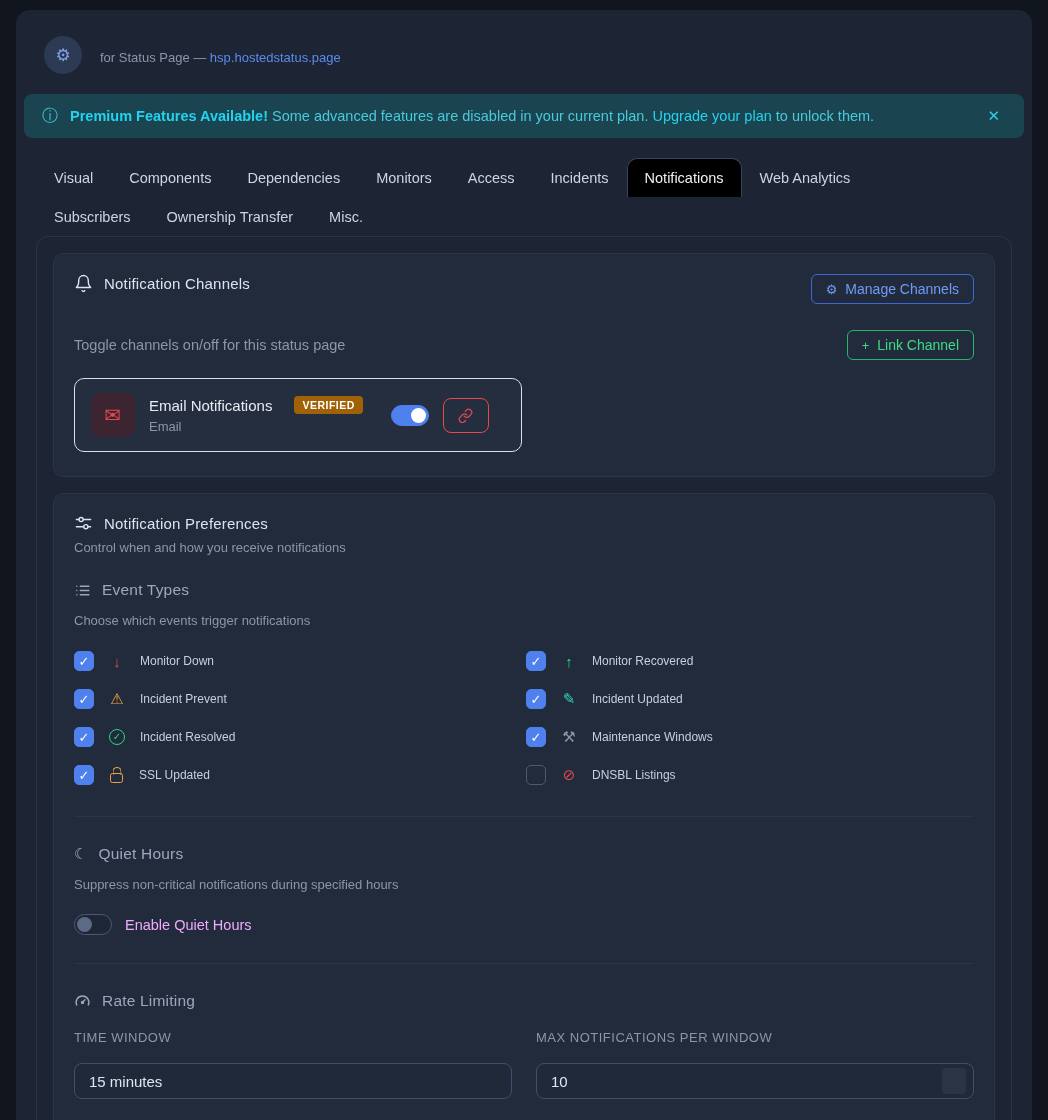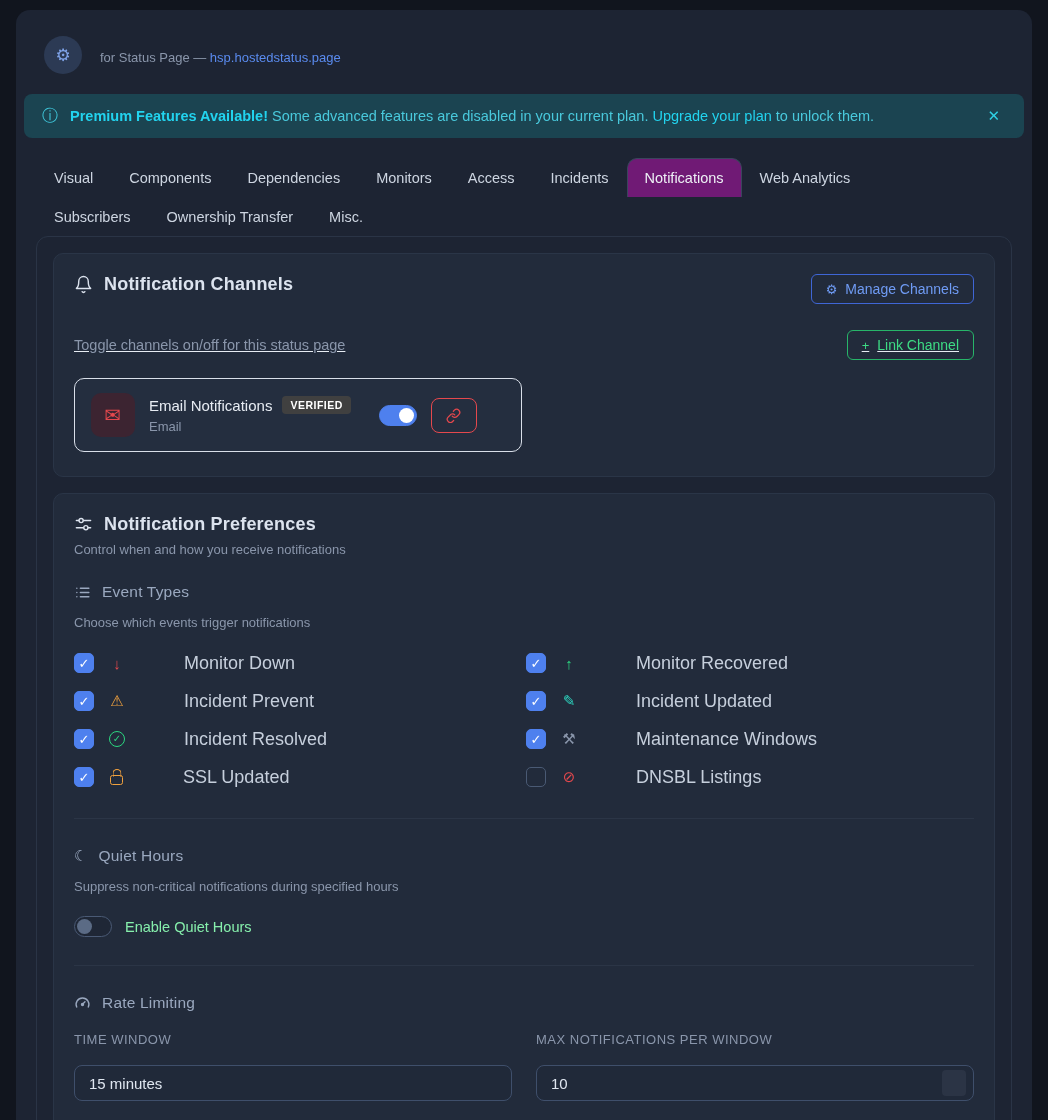--- a/index.html
+++ b/index.html
@@ -45,65 +45,65 @@
   .banner .spacer { flex:1; }
   .banner .close { color:#2fd0e4; font-size:15px; font-weight:700; cursor:pointer; padding:4px; }
 
   
   .tabs { display:flex; flex-wrap:wrap; margin-top:20px; padding:0 20px; width:900px; }
   .tab {
     padding:11px 17px; font-size:14.5px; color:#cdd5e1;
     border:1px solid transparent; border-bottom:none;
     border-radius:10px 10px 0 0; cursor:pointer; white-space:nowrap;
   }
-  .tab.on { border-color:#39455c; background:#701a75; color:#edf0f5; }
+  .tab.on { border-color:#39455c; background:#000000; color:#edf0f5; }
 
   
   .content-panel {
     margin:0 20px; border:1px solid #2a3446; border-radius:12px;
     padding:16px; min-height:900px;
   }
   .section-card {
     background:#222b3b; border:1px solid #2a3547; border-radius:10px;
     padding:20px 20px 24px 20px;
   }
   .section-card + .section-card { margin-top:16px; }
   .card-head { display:flex; justify-content:space-between; align-items:flex-start; }
   .h2-row { display:flex; align-items:center; gap:11px; }
   .h2-row svg { stroke:#dce3ee; }
-  .h2 { font-size:18px; font-weight:700; color:#dce3ee; letter-spacing:.2px; }
+  .h2 { font-size:15px; font-weight:400; color:#dce3ee; letter-spacing:.2px; }
   .card-sub { font-size:13px; color:#8a96ab; margin-top:7px; }
 
   .btn {
     display:inline-flex; align-items:center; gap:8px;
     background:transparent; border-radius:6px; font-size:14px;
     padding:6px 14px; cursor:pointer; border:1px solid; height:30px;
   }
   .btn-blue { border-color:#3f66d6; color:#6f9bf4; }
   .btn-green { border-color:#27b569; color:#3ddc84; }
   .btn .btn-ico { font-size:13px; }
 
-  .row2 { display:flex; justify-content:space-between; align-items:center; margin-top:26px;text-decoration:underline; }
+  .row2 { display:flex; justify-content:space-between; align-items:center; margin-top:26px; }
   .hint { font-size:14.5px; color:#8a96ab; }
 
   
   .channel-card {
     margin-top:18px; width:448px;
     background:#242e3f; border:1px solid #d9dfe9; border-radius:10px;
     padding:14px 16px; display:flex; align-items:center; gap:14px;
   }
   .chan-tile {
     width:44px; height:44px; border-radius:10px; background:#3c2431;
     color:#e5484d; font-size:20px;
     display:flex; align-items:center; justify-content:center; flex:0 0 auto;
   }
-  .chan-name-row { display:flex; align-items:center; gap:10px; }
+  .chan-name-row { display:flex; align-items:center; gap:22px; }
   .chan-name { font-size:15px; color:#e7ecf3; }
   .badge {
-    background:#404040; color:#fff; font-size:10.5px; font-weight:700;
+    background:#a16207; color:#fff; font-size:10.5px; font-weight:700;
     letter-spacing:.5px; border-radius:4px; padding:3px 8px;
   }
   .chan-type { font-size:13px; color:#8a96ab; margin-top:5px; }
   .chan-controls { margin-left:14px; display:flex; align-items:center; gap:14px; }
 
   
   .toggle {
     width:38px; height:21px; border-radius:11px; position:relative;
     background:#1f2736; border:1px solid #4a5a75; cursor:pointer; flex:0 0 auto;
   }
@@ -144,26 +144,26 @@
     width:16px; height:16px; border:1.5px solid currentColor; border-radius:50%;
     font-size:10px; line-height:14px; margin:0 2px;
   }
   .lock-ico { position:relative; display:inline-block; width:13px; height:10px;
     border:1.5px solid currentColor; border-radius:2.5px; margin:6px 3px 0 3px; }
   .lock-ico::before {
     content:""; position:absolute; left:50%; transform:translateX(-50%); top:-7px;
     width:7px; height:7px; border:1.5px solid currentColor; border-bottom:none;
     border-radius:5px 5px 0 0;
   }
-  .event-label { font-size:18px; color:#c6cfdc;margin-left:44px; }
+  .event-label { font-size:12px; color:#c6cfdc; }
 
   .divider { height:1px; background:#2b3546; margin:28px 0; }
 
   .toggle-row { display:flex; align-items:center; gap:13px; margin-top:22px; }
-  .toggle-label { font-size:14.5px; color:#86efac; }
+  .toggle-label { font-size:14.5px; color:#f0abfc; }
 
   
   .form-grid { display:grid; grid-template-columns:1fr 1fr; column-gap:24px; margin-top:20px; }
   .field-label {
     font-size:13px; letter-spacing:.5px; color:#8a96ab; margin-bottom:18px;
     text-transform:uppercase;
   }
   .field {
     position:relative; height:36px; background:#202939;
     border:1px solid #3f4f6b; border-radius:8px;

